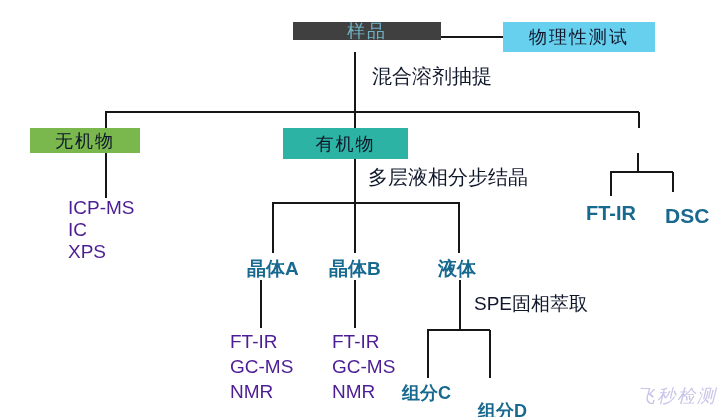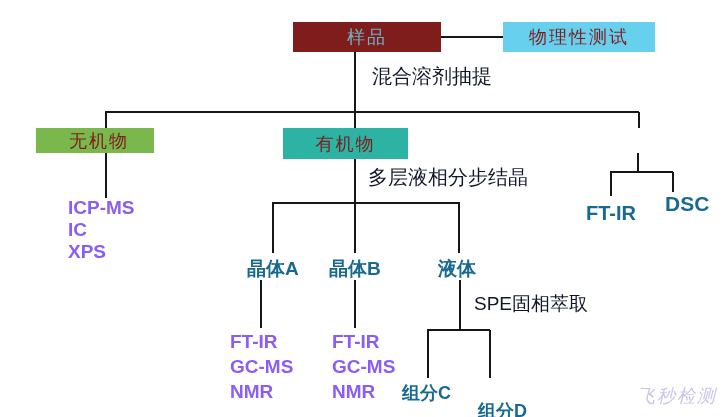--- a/index.html
+++ b/index.html
@@ -3,29 +3,29 @@
 <meta charset="utf-8">
 <style>
   html,body{margin:0;padding:0;background:#fff;}
   .canvas{
     position:relative;width:726px;height:417px;background:#ffffff;
     font-family:"Liberation Sans",sans-serif;overflow:hidden;
   }
   .line{position:absolute;background:#161616;}
   .box{
     position:absolute;display:flex;align-items:center;justify-content:center;
-    color:#7f1d1d;font-size:18px;letter-spacing:2px;white-space:nowrap;
+    color:#0f172a;font-size:18px;letter-spacing:2px;white-space:nowrap;
   }
   .nlabel{
     position:absolute;color:#17698f;font-weight:600;font-size:19px;white-space:nowrap;
   }
   .plabel{
     position:absolute;color:#0f172a;font-size:20px;font-weight:500;white-space:nowrap;
   }
-  .mlist{position:absolute;color:#8b5cf6;font-weight:700;}
+  .mlist{position:absolute;color:#4c1d95;font-weight:400;}
   .mitem{white-space:nowrap;}
   .watermark{
     position:absolute;color:#c9c5e8;font-size:18px;letter-spacing:2px;
     font-family:"Liberation Serif",serif;white-space:nowrap;
   }
 </style>
 </head>
 <body>
 
 <div class="canvas">
@@ -46,23 +46,23 @@
   <div class="line" style="left:354px;top:280px;width:1.5px;height:48px;"></div>
   <div class="line" style="left:459px;top:280px;width:1.5px;height:50px;"></div>
   <div class="line" style="left:427px;top:329px;width:63px;height:1.5px;"></div>
   <div class="line" style="left:427px;top:330px;width:1.5px;height:48px;"></div>
   <div class="line" style="left:489px;top:330px;width:1.5px;height:48px;"></div>
   <div class="line" style="left:637px;top:153px;width:1.5px;height:19px;"></div>
   <div class="line" style="left:610px;top:171px;width:63px;height:1.5px;"></div>
   <div class="line" style="left:610px;top:172px;width:1.5px;height:24px;"></div>
   <div class="line" style="left:672px;top:172px;width:1.5px;height:20px;"></div>
 
-  <div class="box" style="left:293px;top:22px;width:148px;height:30px;background:#7f1d1d;color:#6fb2c4;">样品</div>
+  <div class="box" style="left:293px;top:22px;width:148px;height:18px;background:#404040;color:#6fb2c4;">样品</div>
   <div class="box" style="left:503px;top:22px;width:152px;height:30px;background:#66d0ee;">物理性测试</div>
-  <div class="box" style="left:36px;top:128px;width:110px;height:25px;background:#7ab84d;padding-left:8px;">无机物</div>
+  <div class="box" style="left:30px;top:128px;width:110px;height:25px;background:#7ab84d;">无机物</div>
   <div class="box" style="left:283px;top:128px;width:125px;height:31px;background:#2cb3a3;">有机物</div>
 
   <div class="plabel" style="left:372px;top:63px;">混合溶剂抽提</div>
   <div class="plabel" style="left:368px;top:164px;">多层液相分步结晶</div>
   <div class="plabel" style="left:474px;top:291px;font-size:19px;">SPE固相萃取</div>
 
   <div class="nlabel" style="left:247px;top:256px;">晶体A</div>
   <div class="nlabel" style="left:329px;top:256px;">晶体B</div>
   <div class="nlabel" style="left:438px;top:256px;font-family:Liberation Mono, monospace;">液体</div>
   <div class="nlabel" style="left:402px;top:381px;font-size:18px;text-align:right;">组分C</div>
@@ -80,17 +80,17 @@
     <div class="mitem">NMR</div>
   </div>
 
   <div class="mlist" style="left:332px;top:329px;font-size:19px;line-height:25px;">
     <div class="mitem">FT-IR</div>
     <div class="mitem">GC-MS</div>
     <div class="mitem">NMR</div>
   </div>
 
   <div class="nlabel" style="left:586px;top:202px;font-size:20px;">FT-IR</div>
-  <div class="nlabel" style="left:665px;top:192px;font-size:21px;">DSC</div>
+  <div class="nlabel" style="left:665px;top:204px;font-size:21px;">DSC</div>
 
   <div class="watermark" style="left:637px;top:384px;font-style:italic;">飞秒检测</div>
 
 </div>
 
 </body></html>

